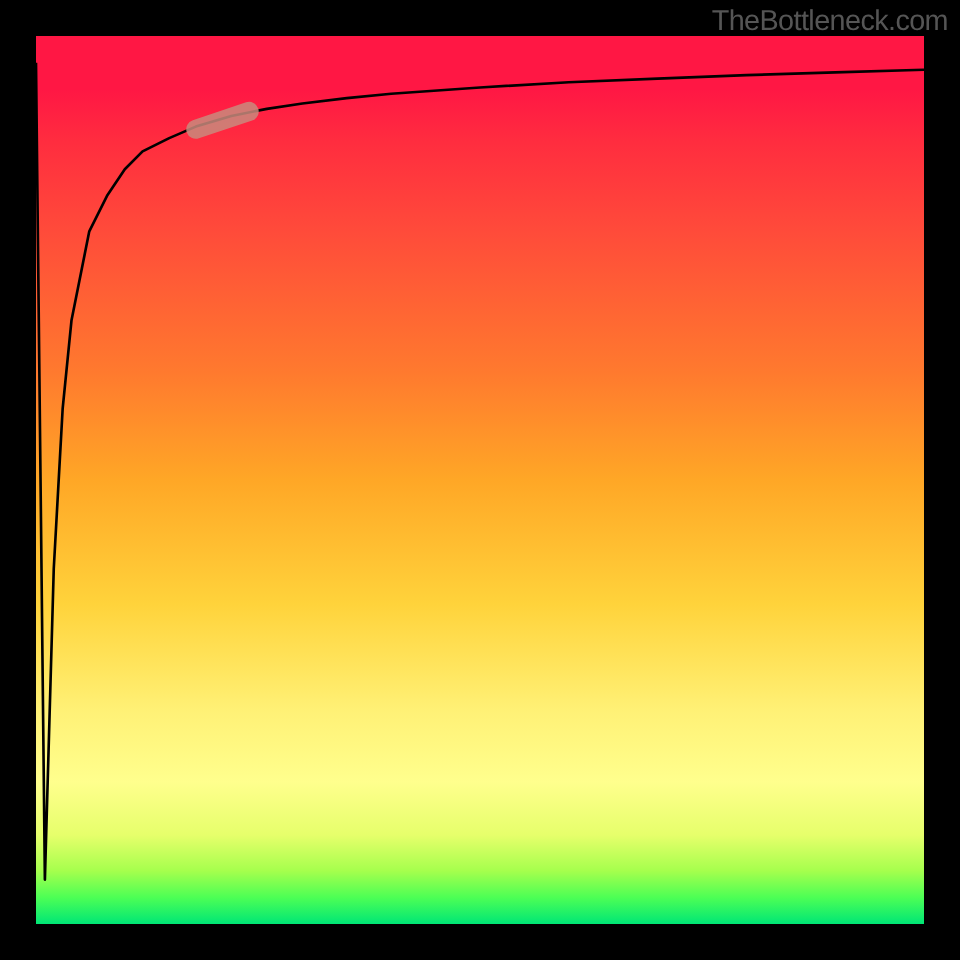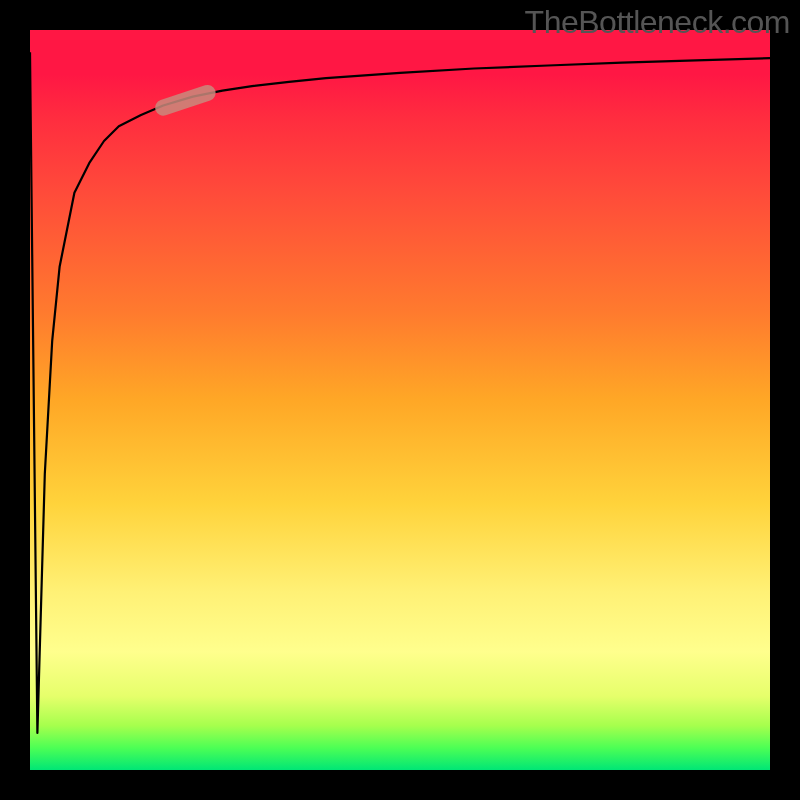--- a/index.html
+++ b/index.html
@@ -9,21 +9,21 @@
     background: #000;
     font-family: Arial, Helvetica, sans-serif;
     position: relative;
     overflow: hidden;
   }
   .attribution {
     position: absolute;
     top: 4px;
     right: 10px;
     color: #555;
-    font-size: 32px;
+    font-size: 24px;
     font-weight: 400;
     letter-spacing: -0.5px;
     z-index: 10;
   }
   .frame {
     position: absolute;
     top: 30px;
     left: 30px;
     width: 740px;
     height: 740px;

